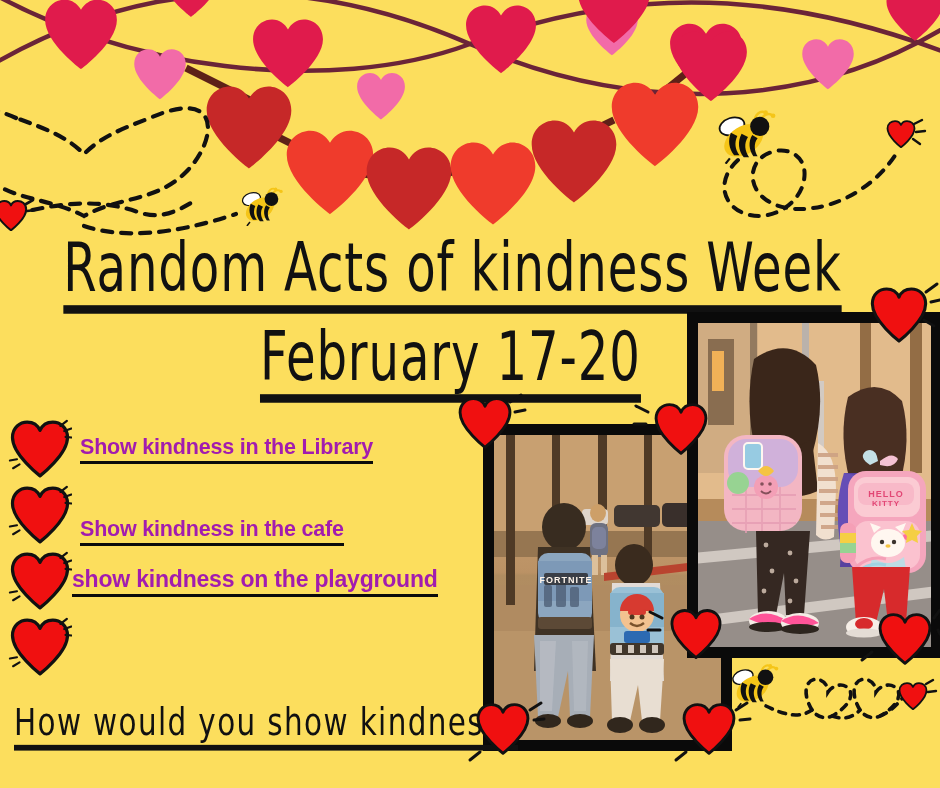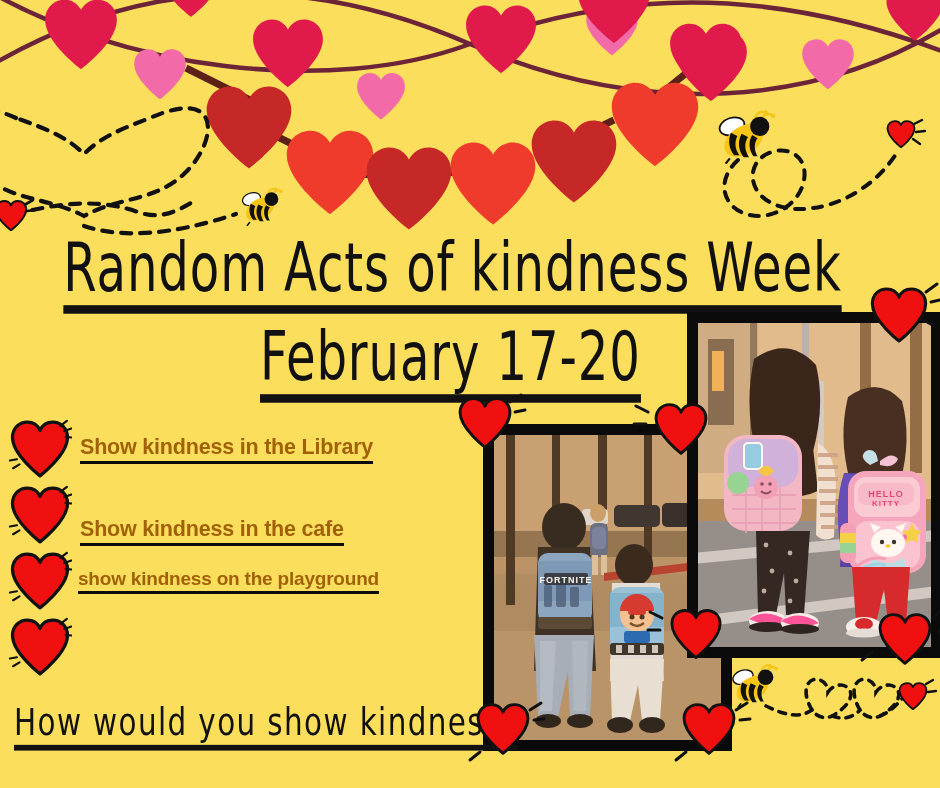--- a/index.html
+++ b/index.html
@@ -34,29 +34,29 @@
   #title-sub{font-size:56px;line-height:58px;margin-top:22px;}
 
   
   #bullets{position:absolute;left:8px;top:416px;width:480px;z-index:7;}
   .bullet-row{display:flex;align-items:center;height:66px;margin-bottom:0;}
   .bullet-heart{width:64px;height:60px;flex:0 0 64px;position:relative;}
   .bullet-text{
     font-family:"Liberation Sans",sans-serif;
     font-weight:bold;
     font-size:21.5px;
-    color:#a16207;
+    color:#a21caf;
     border-bottom:3px solid #0b0b0b;
     padding-bottom:1px;
     letter-spacing:-.2px;
     white-space:nowrap;
   }
   .r1 .bullet-text{margin-left:8px;}
   .r2 .bullet-text{margin-left:8px;margin-top:32px;}
-  .r3 .bullet-text{margin-left:6px;font-size:19px;}
+  .r3 .bullet-text{margin-left:0;font-size:23px;}
   .r4 .bullet-text{margin-left:0px;}
 
   
   #question{
     position:absolute;left:14px;top:700px;z-index:7;
     font-family:"DejaVu Sans",sans-serif;
     font-size:32px;color:#111;letter-spacing:1.5px;
     border-bottom:5px solid #111;padding-bottom:1px;
     transform:scaleX(.92) scaleY(1.15);transform-origin:left top;
     white-space:nowrap;

